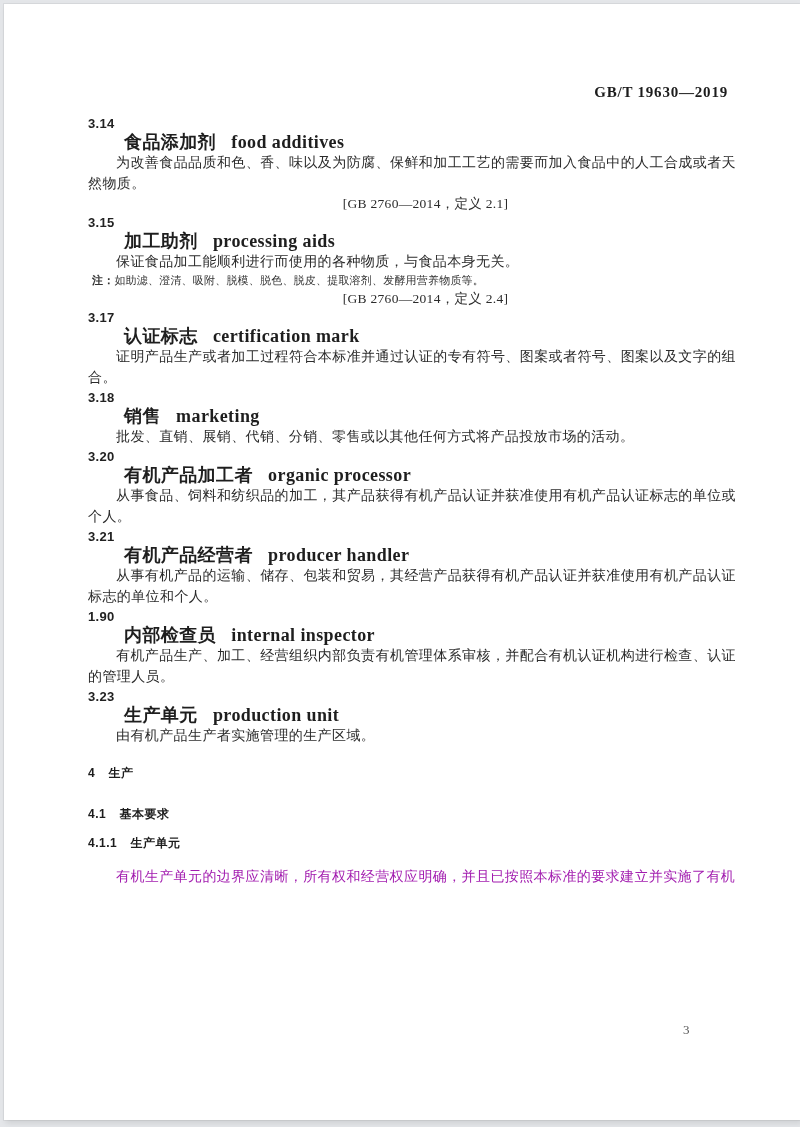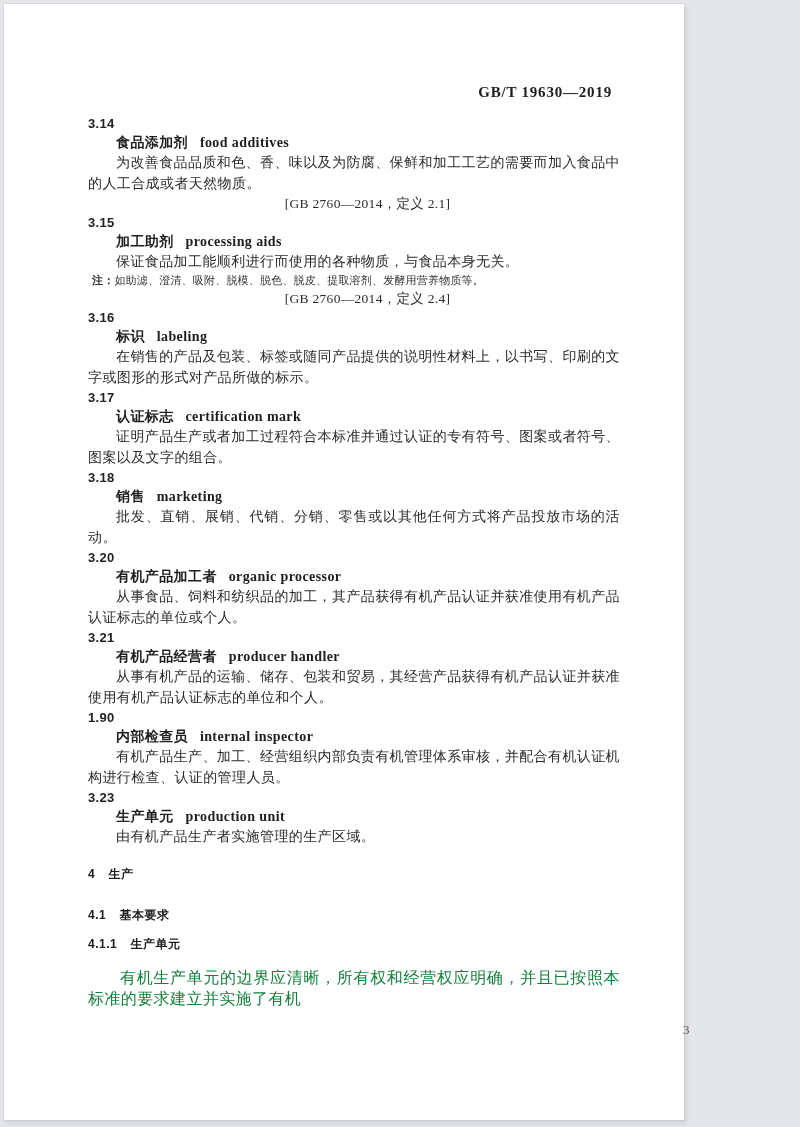--- a/index.html
+++ b/index.html
@@ -8,21 +8,21 @@
     width: 800px;
     height: 1127px;
     background: #e4e6e9;
     font-family: "Liberation Serif", "DejaVu Serif", serif;
     overflow: hidden;
   }
   .scan-page {
     position: absolute;
     left: 4px;
     top: 4px;
-    width: 680px;
+    width: 796px;
     height: 1116px;
     background: #ffffff;
     box-shadow: 0 0 0 1px rgba(0,0,0,0.05), 2px 3px 6px rgba(0,0,0,0.10);
     color: #2b2b2b;
   }
   .doc-header {
     position: absolute;
     top: 80px;
     right: 72px;
     font-weight: 700;
@@ -40,21 +40,21 @@
   .clause { margin: 0; }
   .c-num {
     font-family: "Liberation Sans", "DejaVu Sans", sans-serif;
     font-weight: 600;
     font-size: 13px;
     line-height: 19px;
     color: #222;
     letter-spacing: 0.3px;
   }
   .c-term {
-    font-size: 14px;
+    font-size: 18px;
     font-weight: 700;
     line-height: 19px;
     padding-left: 2em;
     letter-spacing: 0.4px;
     color: #1e1e1e;
     white-space: nowrap;
   }
   .c-term .term-en { margin-left: 0.85em; }
   .c-def {
     font-size: 14px;
@@ -88,26 +88,26 @@
     line-height: 20px;
     color: #1c1c1c;
     letter-spacing: 0.5px;
   }
   .section-heading .sec-num { margin-right: 1.1em; font-weight: 600; }
   .sec-l1 { margin-top: 17px; }
   .sec-l2 { margin-top: 21px; }
   .sec-l3 { margin-top: 9px; }
   .body-para {
     margin-top: 13px;
-    font-size: 16px;
+    font-size: 14px;
     line-height: 21px;
     text-indent: 2em;
     text-align: justify;
     letter-spacing: 0.4px;
-    color: #15803d;
+    color: #a21caf;
   }
   .page-number {
     position: absolute;
     left: 679px;
     top: 1018px;
     font-size: 13px;
     color: #555;
     font-family: "Liberation Serif", serif;
   }
 </style>
@@ -124,25 +124,20 @@
           <div class="c-term"><span class="term-zh">食品添加剂</span><span class="term-en">food additives</span></div>
           <p class="c-def">为改善食品品质和色、香、味以及为防腐、保鲜和加工工艺的需要而加入食品中的人工合成或者天然物质。</p>
           <div class="c-ref">[GB 2760—2014，定义 2.1]</div>
         </div>
         <div class="clause">
           <div class="c-num">3.15</div>
           <div class="c-term"><span class="term-zh">加工助剂</span><span class="term-en">processing aids</span></div>
           <p class="c-def">保证食品加工能顺利进行而使用的各种物质，与食品本身无关。</p>
           <div class="c-note"><span class="note-label">注：</span><span class="note-text">如助滤、澄清、吸附、脱模、脱色、脱皮、提取溶剂、发酵用营养物质等。</span></div>
           <div class="c-ref">[GB 2760—2014，定义 2.4]</div>
-        </div>
-        <div class="clause">
-          <div class="c-num">3.16</div>
-          <div class="c-term"><span class="term-zh">标识</span><span class="term-en">labeling</span></div>
-          <p class="c-def">在销售的产品及包装、标签或随同产品提供的说明性材料上，以书写、印刷的文字或图形的形式对产品所做的标示。</p>
         </div>
         <div class="clause">
           <div class="c-num">3.17</div>
           <div class="c-term"><span class="term-zh">认证标志</span><span class="term-en">certification mark</span></div>
           <p class="c-def">证明产品生产或者加工过程符合本标准并通过认证的专有符号、图案或者符号、图案以及文字的组合。</p>
         </div>
         <div class="clause">
           <div class="c-num">3.18</div>
           <div class="c-term"><span class="term-zh">销售</span><span class="term-en">marketing</span></div>
           <p class="c-def">批发、直销、展销、代销、分销、零售或以其他任何方式将产品投放市场的活动。</p>

